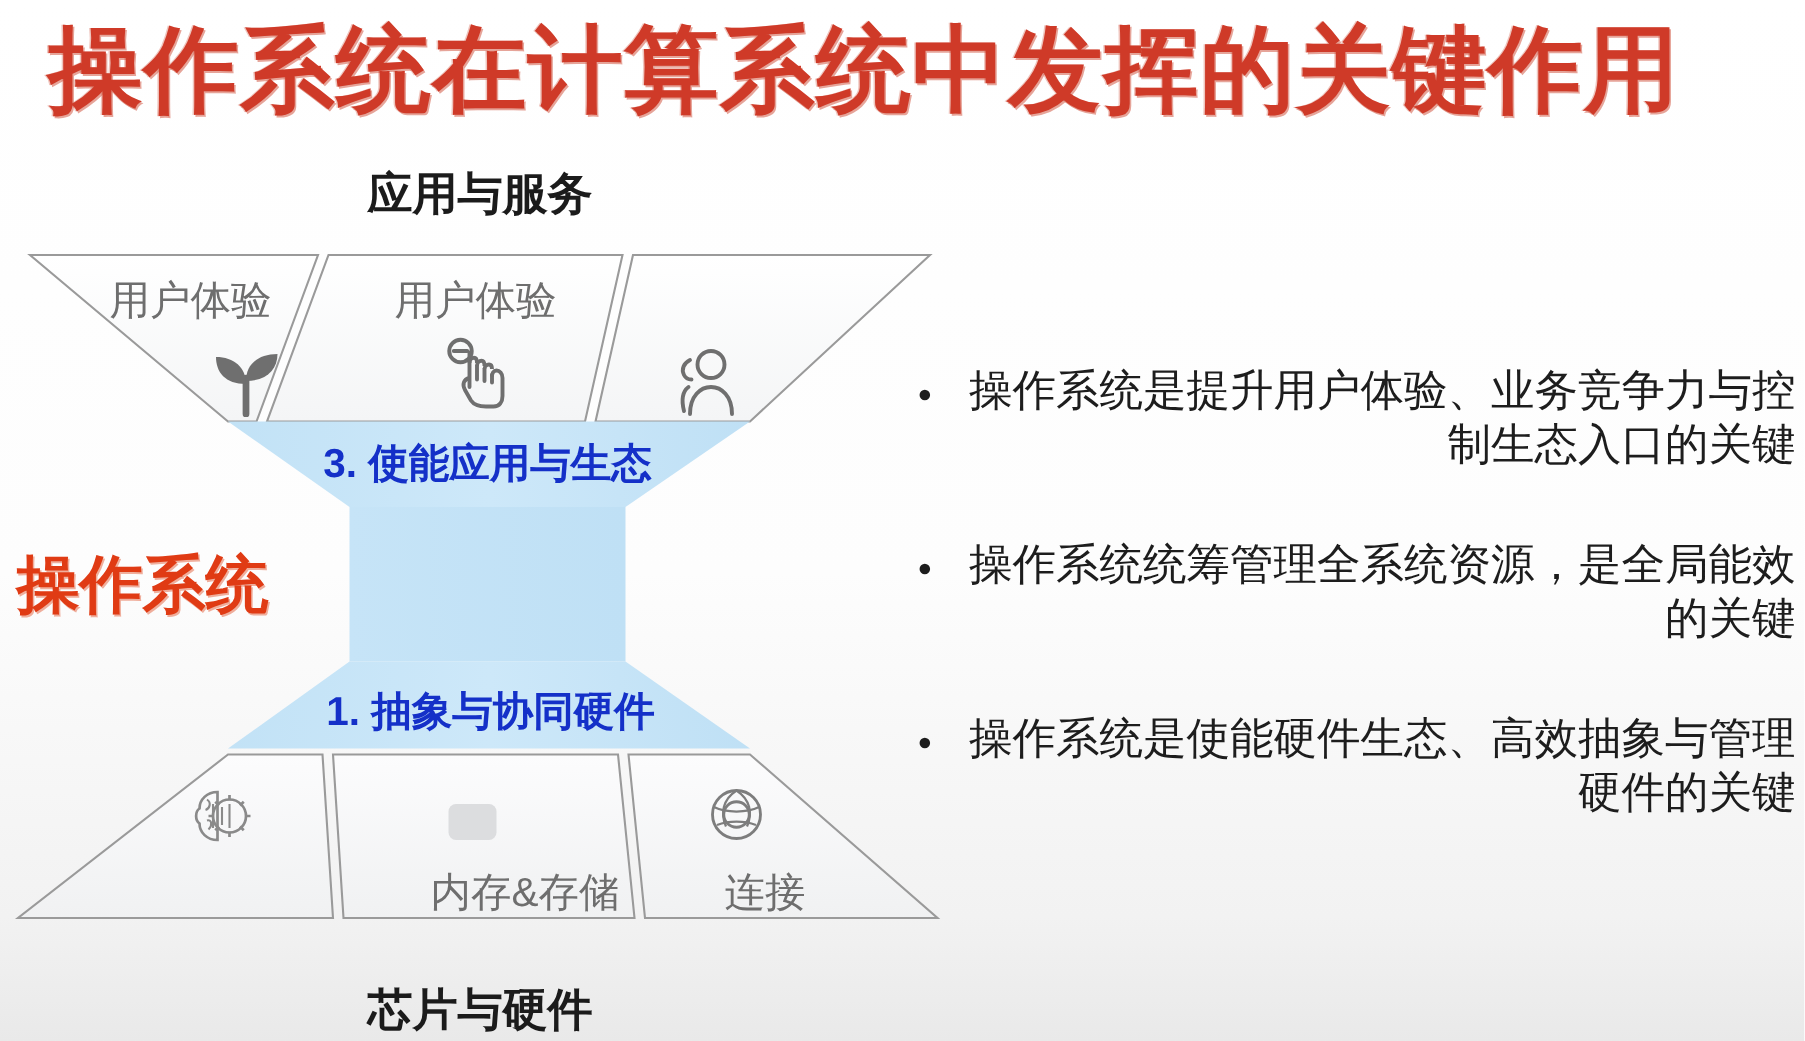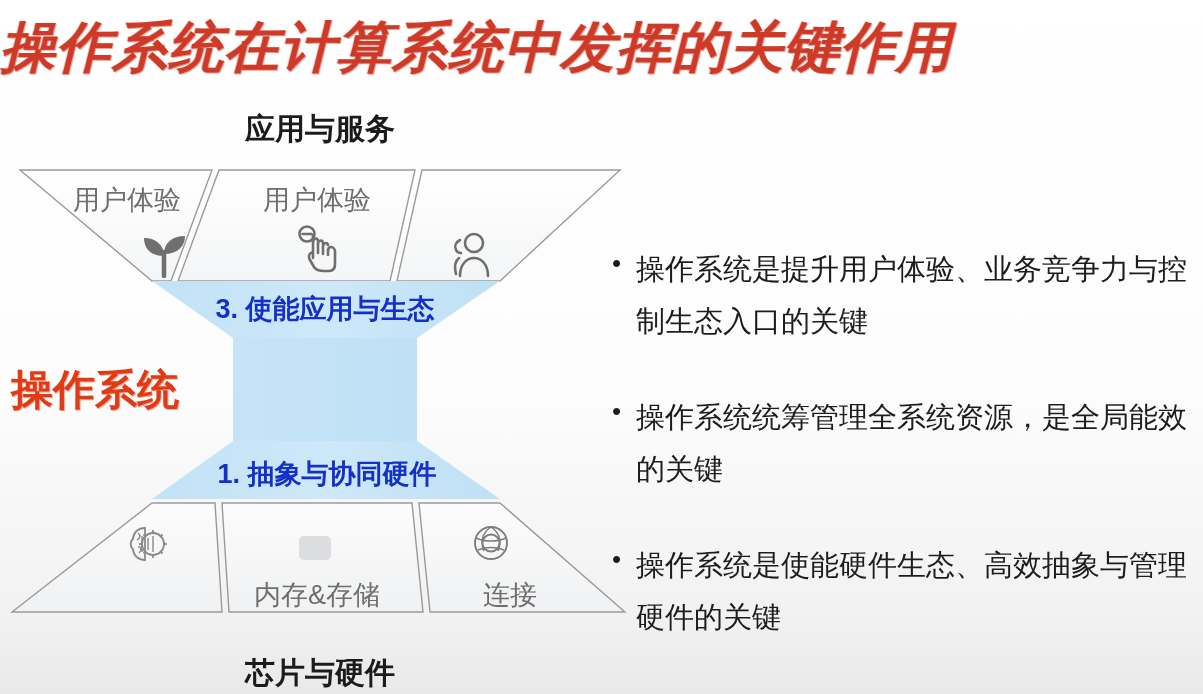--- a/index.html
+++ b/index.html
@@ -14,32 +14,31 @@
     position: relative;
     width: 1203px;
     height: 694px;
     background: linear-gradient(180deg, #ffffff 0%, #fdfdfd 55%, #f2f2f2 88%, #e9e9e9 100%);
     overflow: hidden;
   }
 
   
   #title {
     position: absolute;
-    left: 0;
+    left: 32px;
     top: 4px;
     width: 1130px;
     height: 86px;
-    font-size: 55px;
+    font-size: 63px;
     font-weight: bold;
     color: #cf3a28;
     letter-spacing: 1px;
     line-height: 86px;
     white-space: nowrap;
     text-shadow: 1px 1px 0 rgba(210,90,70,.55), -1px 0 0 rgba(210,90,70,.35);
-    font-style: italic;
   }
 
   
   .section-caption {
     position: absolute;
     font-size: 30px;
     font-weight: bold;
     color: #1b1b1b;
     text-align: center;
     white-space: nowrap;
@@ -71,21 +70,21 @@
 
   
   .base-label {
     position: absolute;
     font-size: 27px;
     color: #6e6e6e;
     text-align: center;
     white-space: nowrap;
   }
   #bp-label-0 { left: 38px;  top: 577px; width: 150px; }
-  #bp-label-1 { left: 222px; top: 577px; width: 190px; }
+  #bp-label-1 { left: 222px; top: 577px; width: 190px; padding-left: 33px; }
   #bp-label-2 { left: 440px; top: 577px; width: 140px; }
 
   
   .t-icon {
     position: absolute;
     width: 52px;
     height: 52px;
   }
   #t-icon-0 { left: 138px; top: 226px; }
   #t-icon-1 { left: 292px; top: 222px; }
@@ -154,23 +153,24 @@
     flex: 0 0 auto;
     width: 24px;
     font-size: 26px;
     line-height: 40px;
     color: #1d1d1d;
     text-align: left;
   }
   .bullet-text {
     flex: 1 1 auto;
     font-size: 29px;
-    line-height: 52px;
+    line-height: 36px;
     color: #1d1d1d;
     letter-spacing: 0px;
+    text-align: right;
   }
 </style>
 </head>
 <body>
 
 <div id="slide">
 
   <div id="title">操作系统在计算系统中发挥的关键作用</div>
 
   <div class="section-caption" id="caption-top">应用与服务</div>

